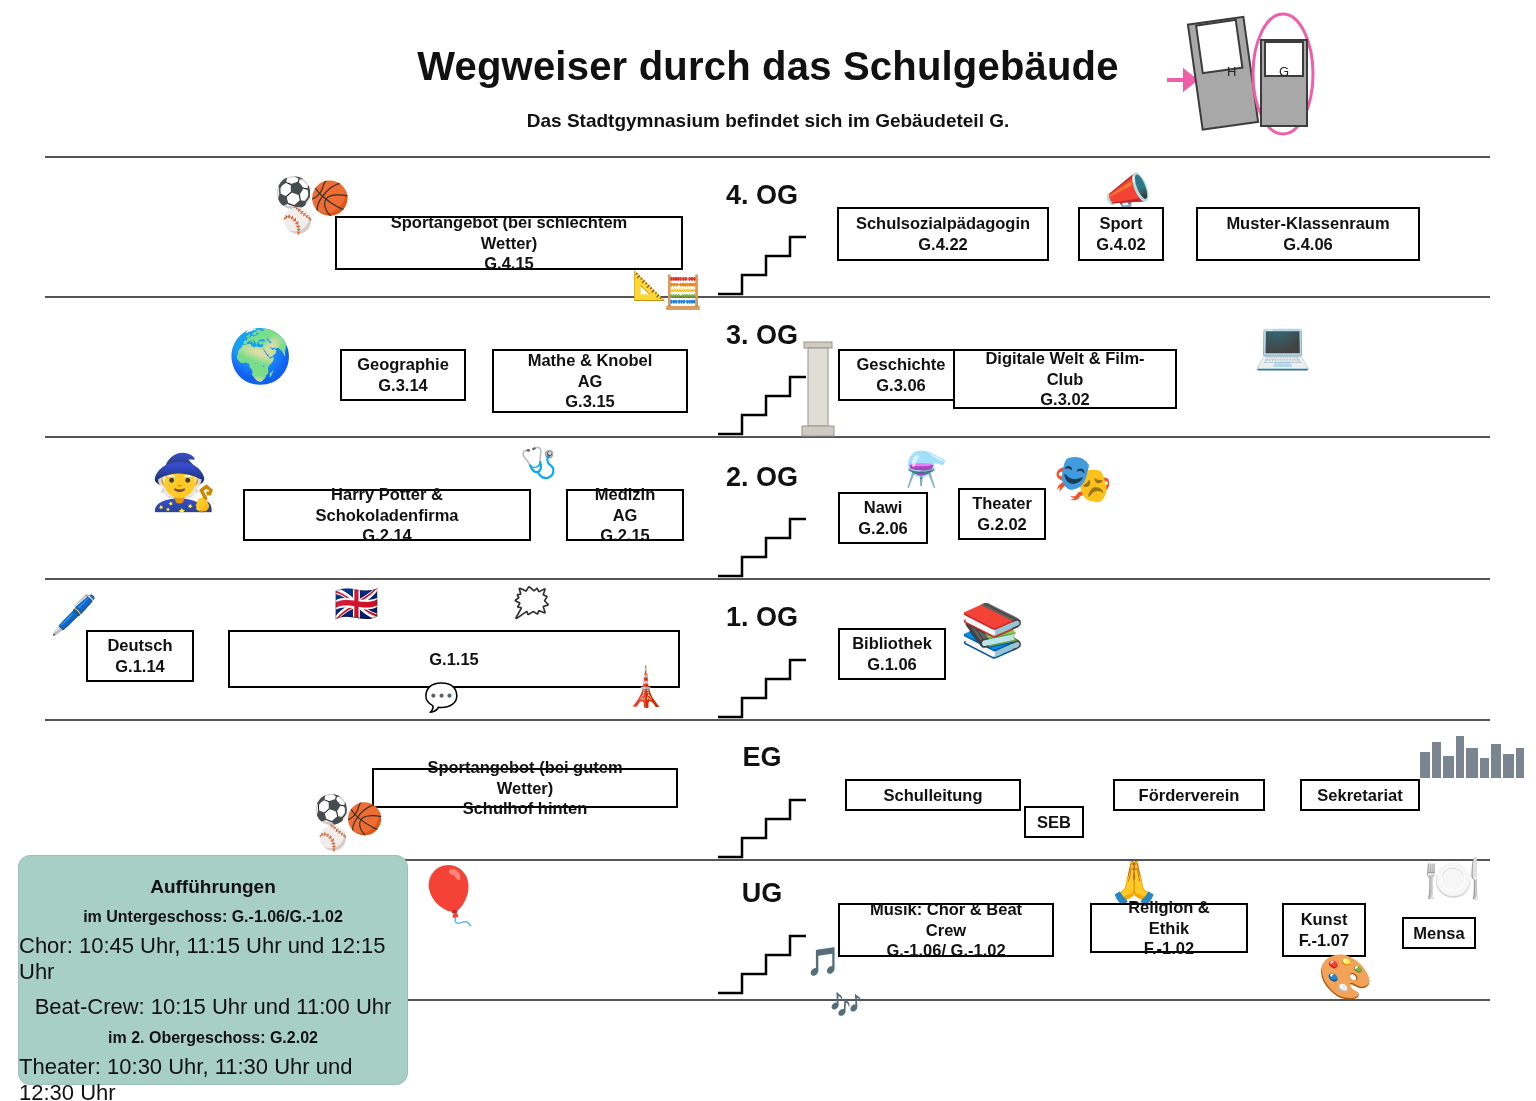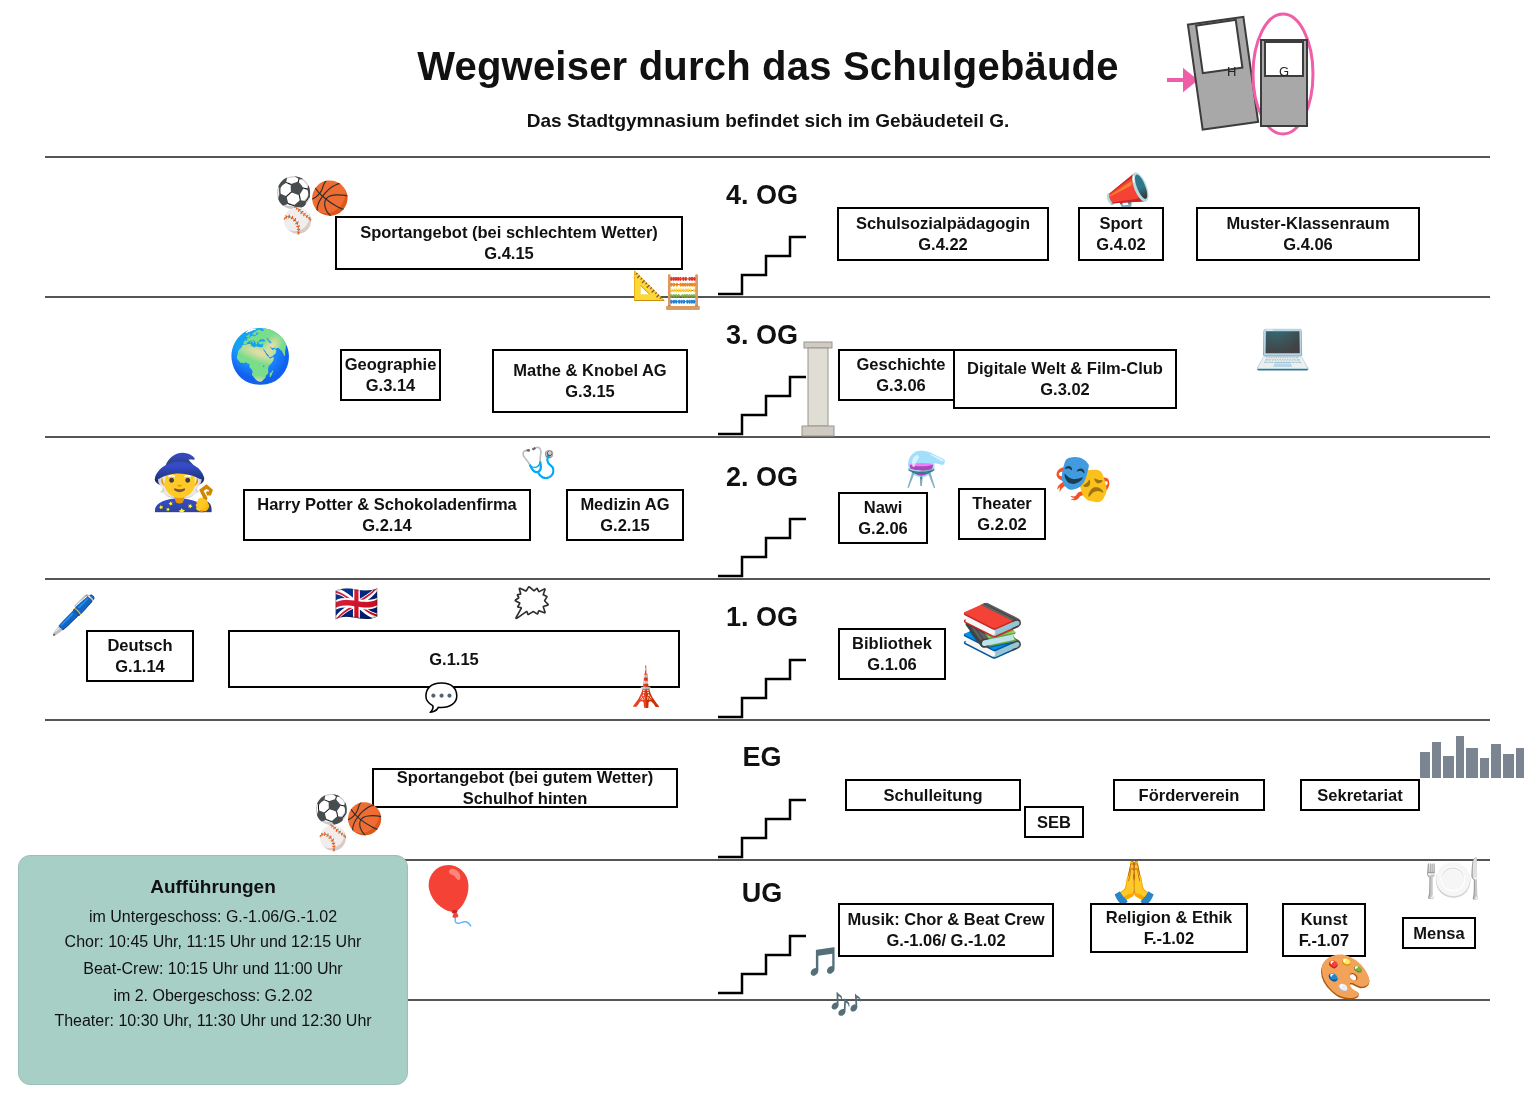--- a/index.html
+++ b/index.html
@@ -28,33 +28,33 @@
   .floor-label{
     position:absolute;font-size:27px;font-weight:bold;text-align:center;width:120px;
   }
   
   .stairs{position:absolute;}
   
   .box{
     position:absolute;border:2px solid #000;background:#fff;
     display:flex;flex-direction:column;align-items:center;justify-content:center;
     font-size:16.5px;font-weight:bold;line-height:1.25;text-align:center;
-    padding:6px 2px;box-sizing:border-box;
+    padding:6px 24px;box-sizing:border-box;
   }
   .box .l2{font-weight:bold;}
   
   .note{
     position:absolute;left:18px;top:855px;width:390px;height:230px;
     background:#a8cfc6;border:1px solid #9ac0b7;border-radius:12px;
     display:flex;flex-direction:column;align-items:center;justify-content:flex-start;
     padding-top:20px;box-sizing:border-box;
   }
   .note .nt{font-size:19px;font-weight:bold;margin-bottom:10px;}
-  .note .nb{font-size:16px;font-weight:normal;margin-bottom:7px;}
-  .note .nl{font-size:16px;margin-bottom:9px;}
+  .note .nb{font-size:16px;font-weight:bold;margin-bottom:7px;}
+  .note .nl{font-size:22px;margin-bottom:9px;}
   
   .ico{position:absolute;line-height:1;user-select:none;}
 </style>
 </head>
 <body>
 
 <div class="title">Wegweiser durch das Schulgebäude</div>
 <div class="subtitle">Das Stadtgymnasium befindet sich im Gebäudeteil G.</div>
 
 <div class="logo">
@@ -128,21 +128,21 @@
   <div class="l2">G.4.02</div>
 </div>
 <div class="box" style="left:1196px;top:207px;width:224px;height:54px">
   <div>Muster-Klassenraum</div>
   <div class="l2">G.4.06</div>
 </div>
 
 <span class="ico" style="left:632px;top:272px;font-size:28px">📐</span>
 <span class="ico" style="left:663px;top:276px;font-size:32px">🧮</span>
 <span class="ico" style="left:228px;top:330px;font-size:52px">🌍</span>
-<div class="box" style="left:340px;top:349px;width:101px;height:52px">
+<div class="box" style="left:340px;top:349px;width:126px;height:52px">
   <div>Geographie</div>
   <div class="l2">G.3.14</div>
 </div>
 <div class="box" style="left:492px;top:349px;width:196px;height:64px">
   <div>Mathe &amp; Knobel AG</div>
   <div class="l2">G.3.15</div>
 </div>
 <svg class="ico" style="left:800px;top:332px" width="36" height="108">
   <rect x="4" y="10" width="28" height="6" fill="#cfcbc2" stroke="#9a968c"></rect>
   <rect x="8" y="16" width="20" height="78" fill="#e0ddd5" stroke="#9a968c"></rect>

